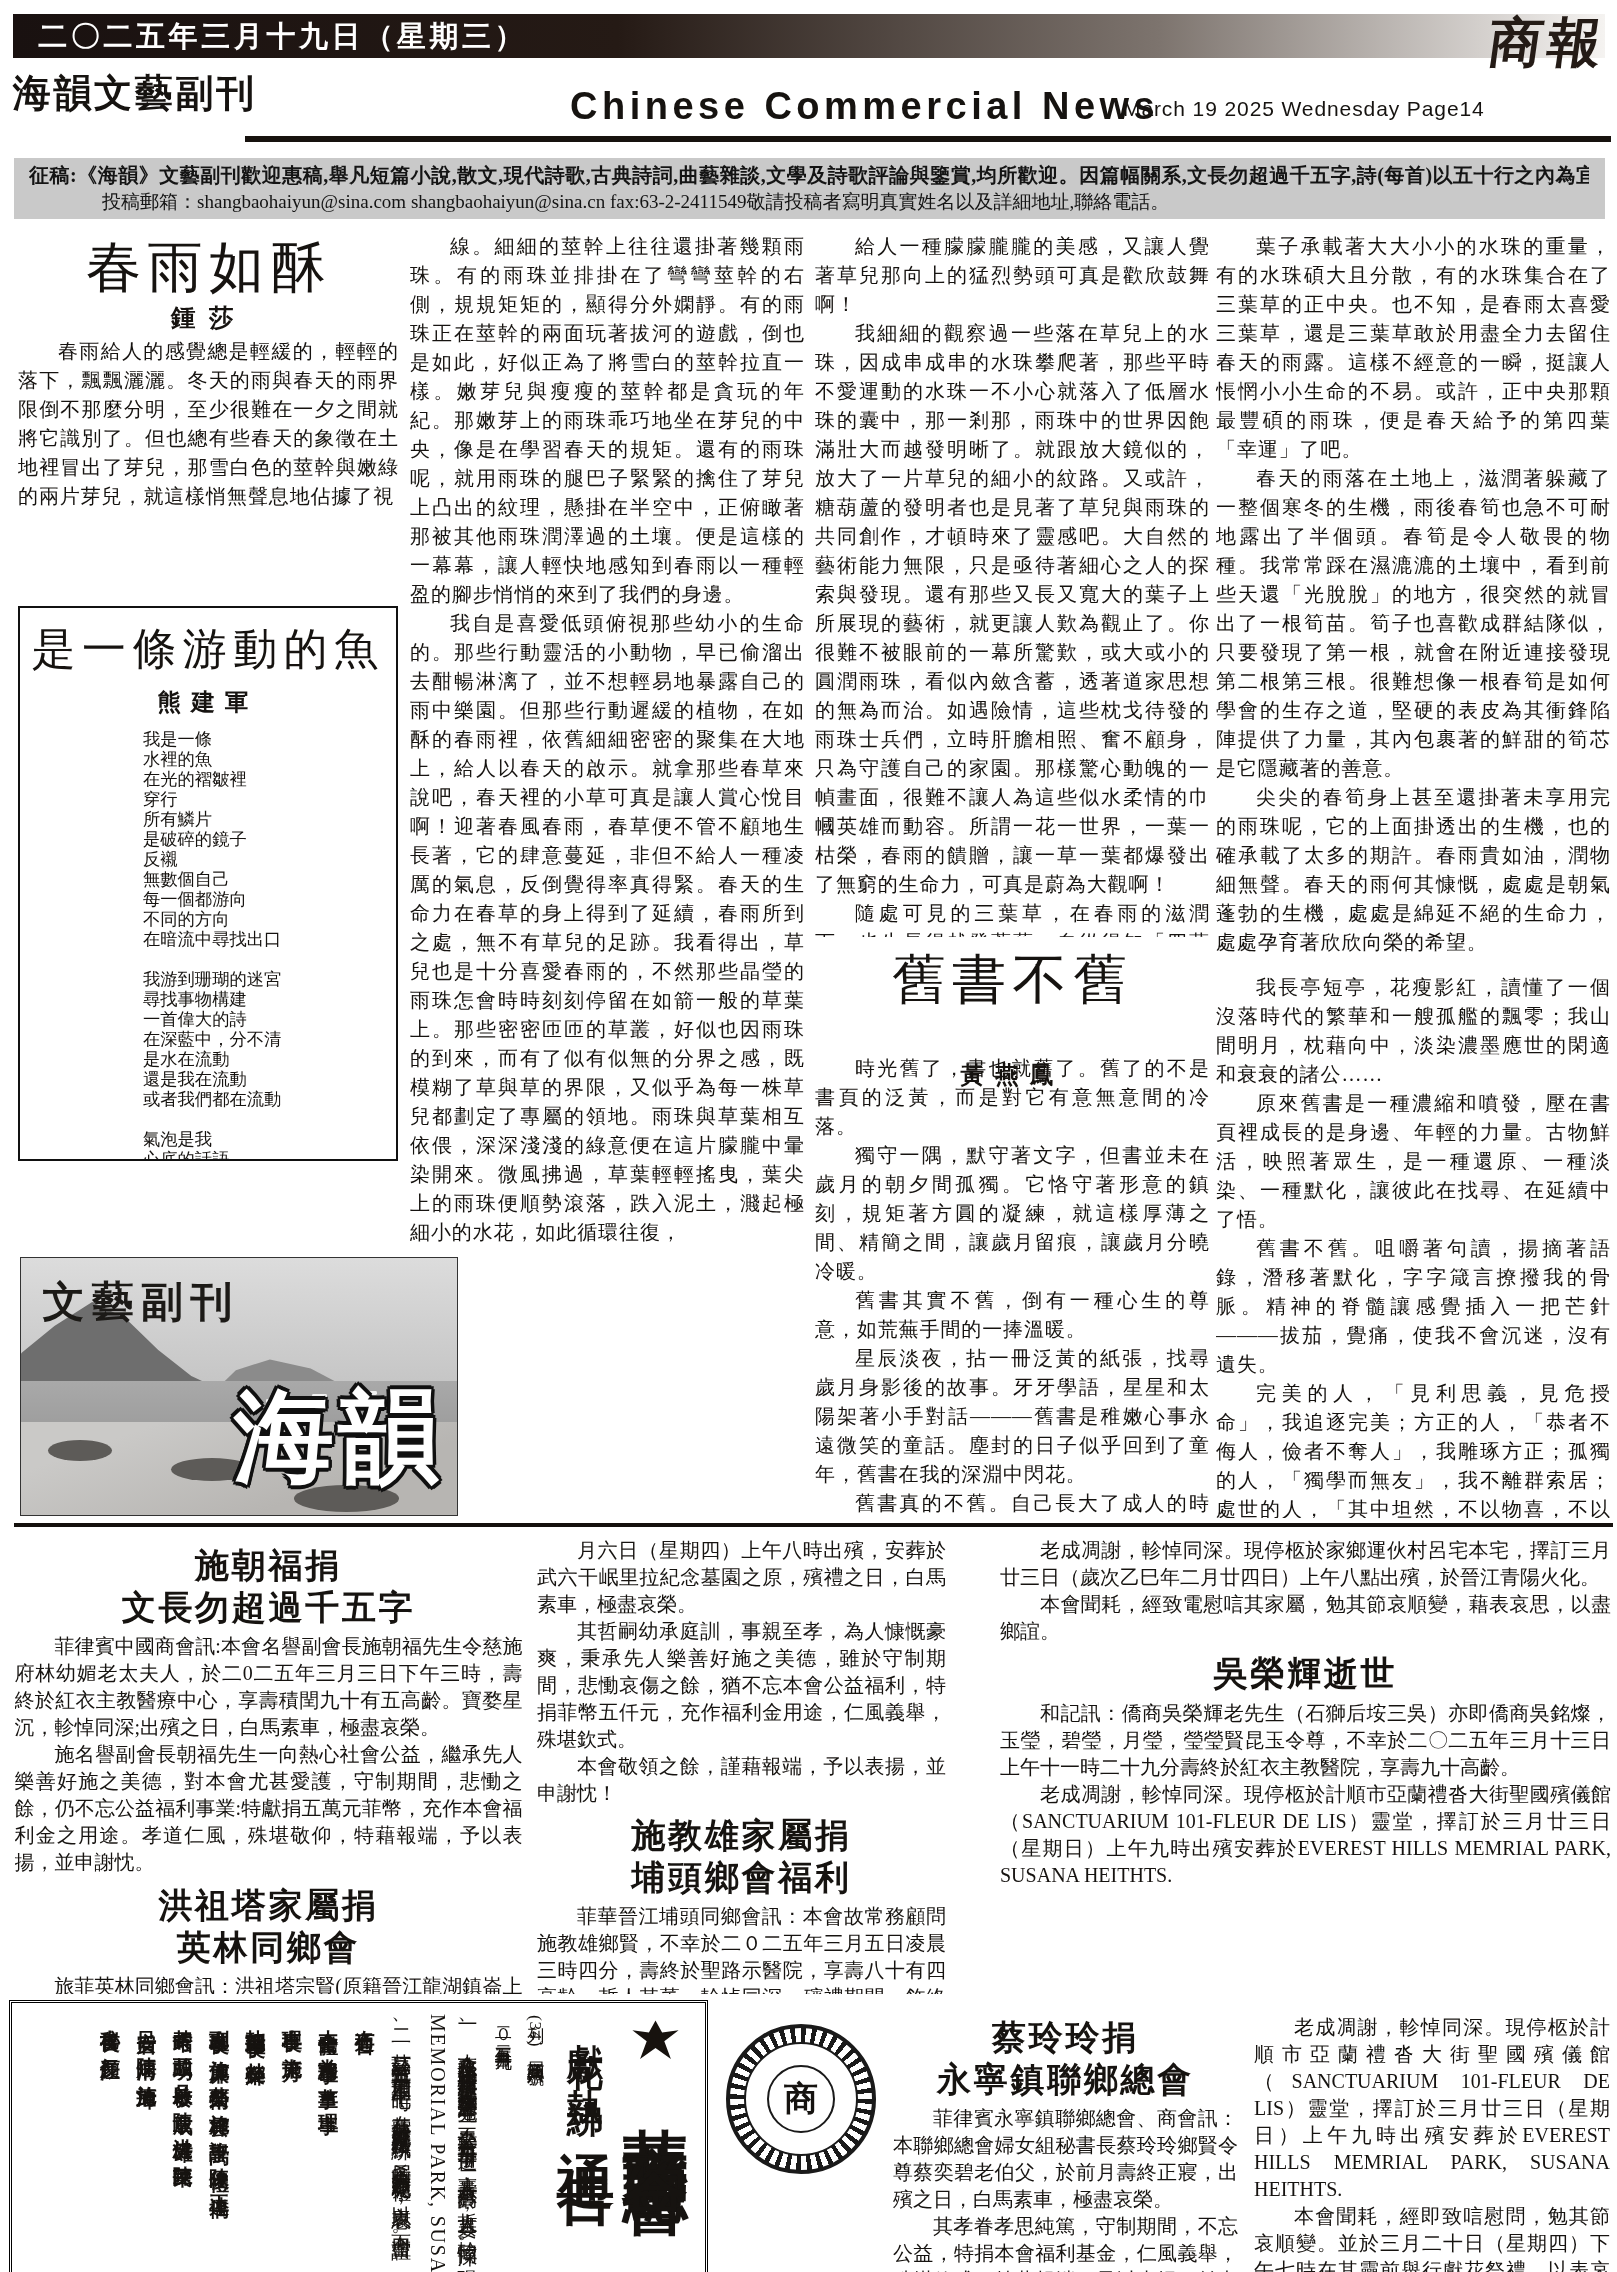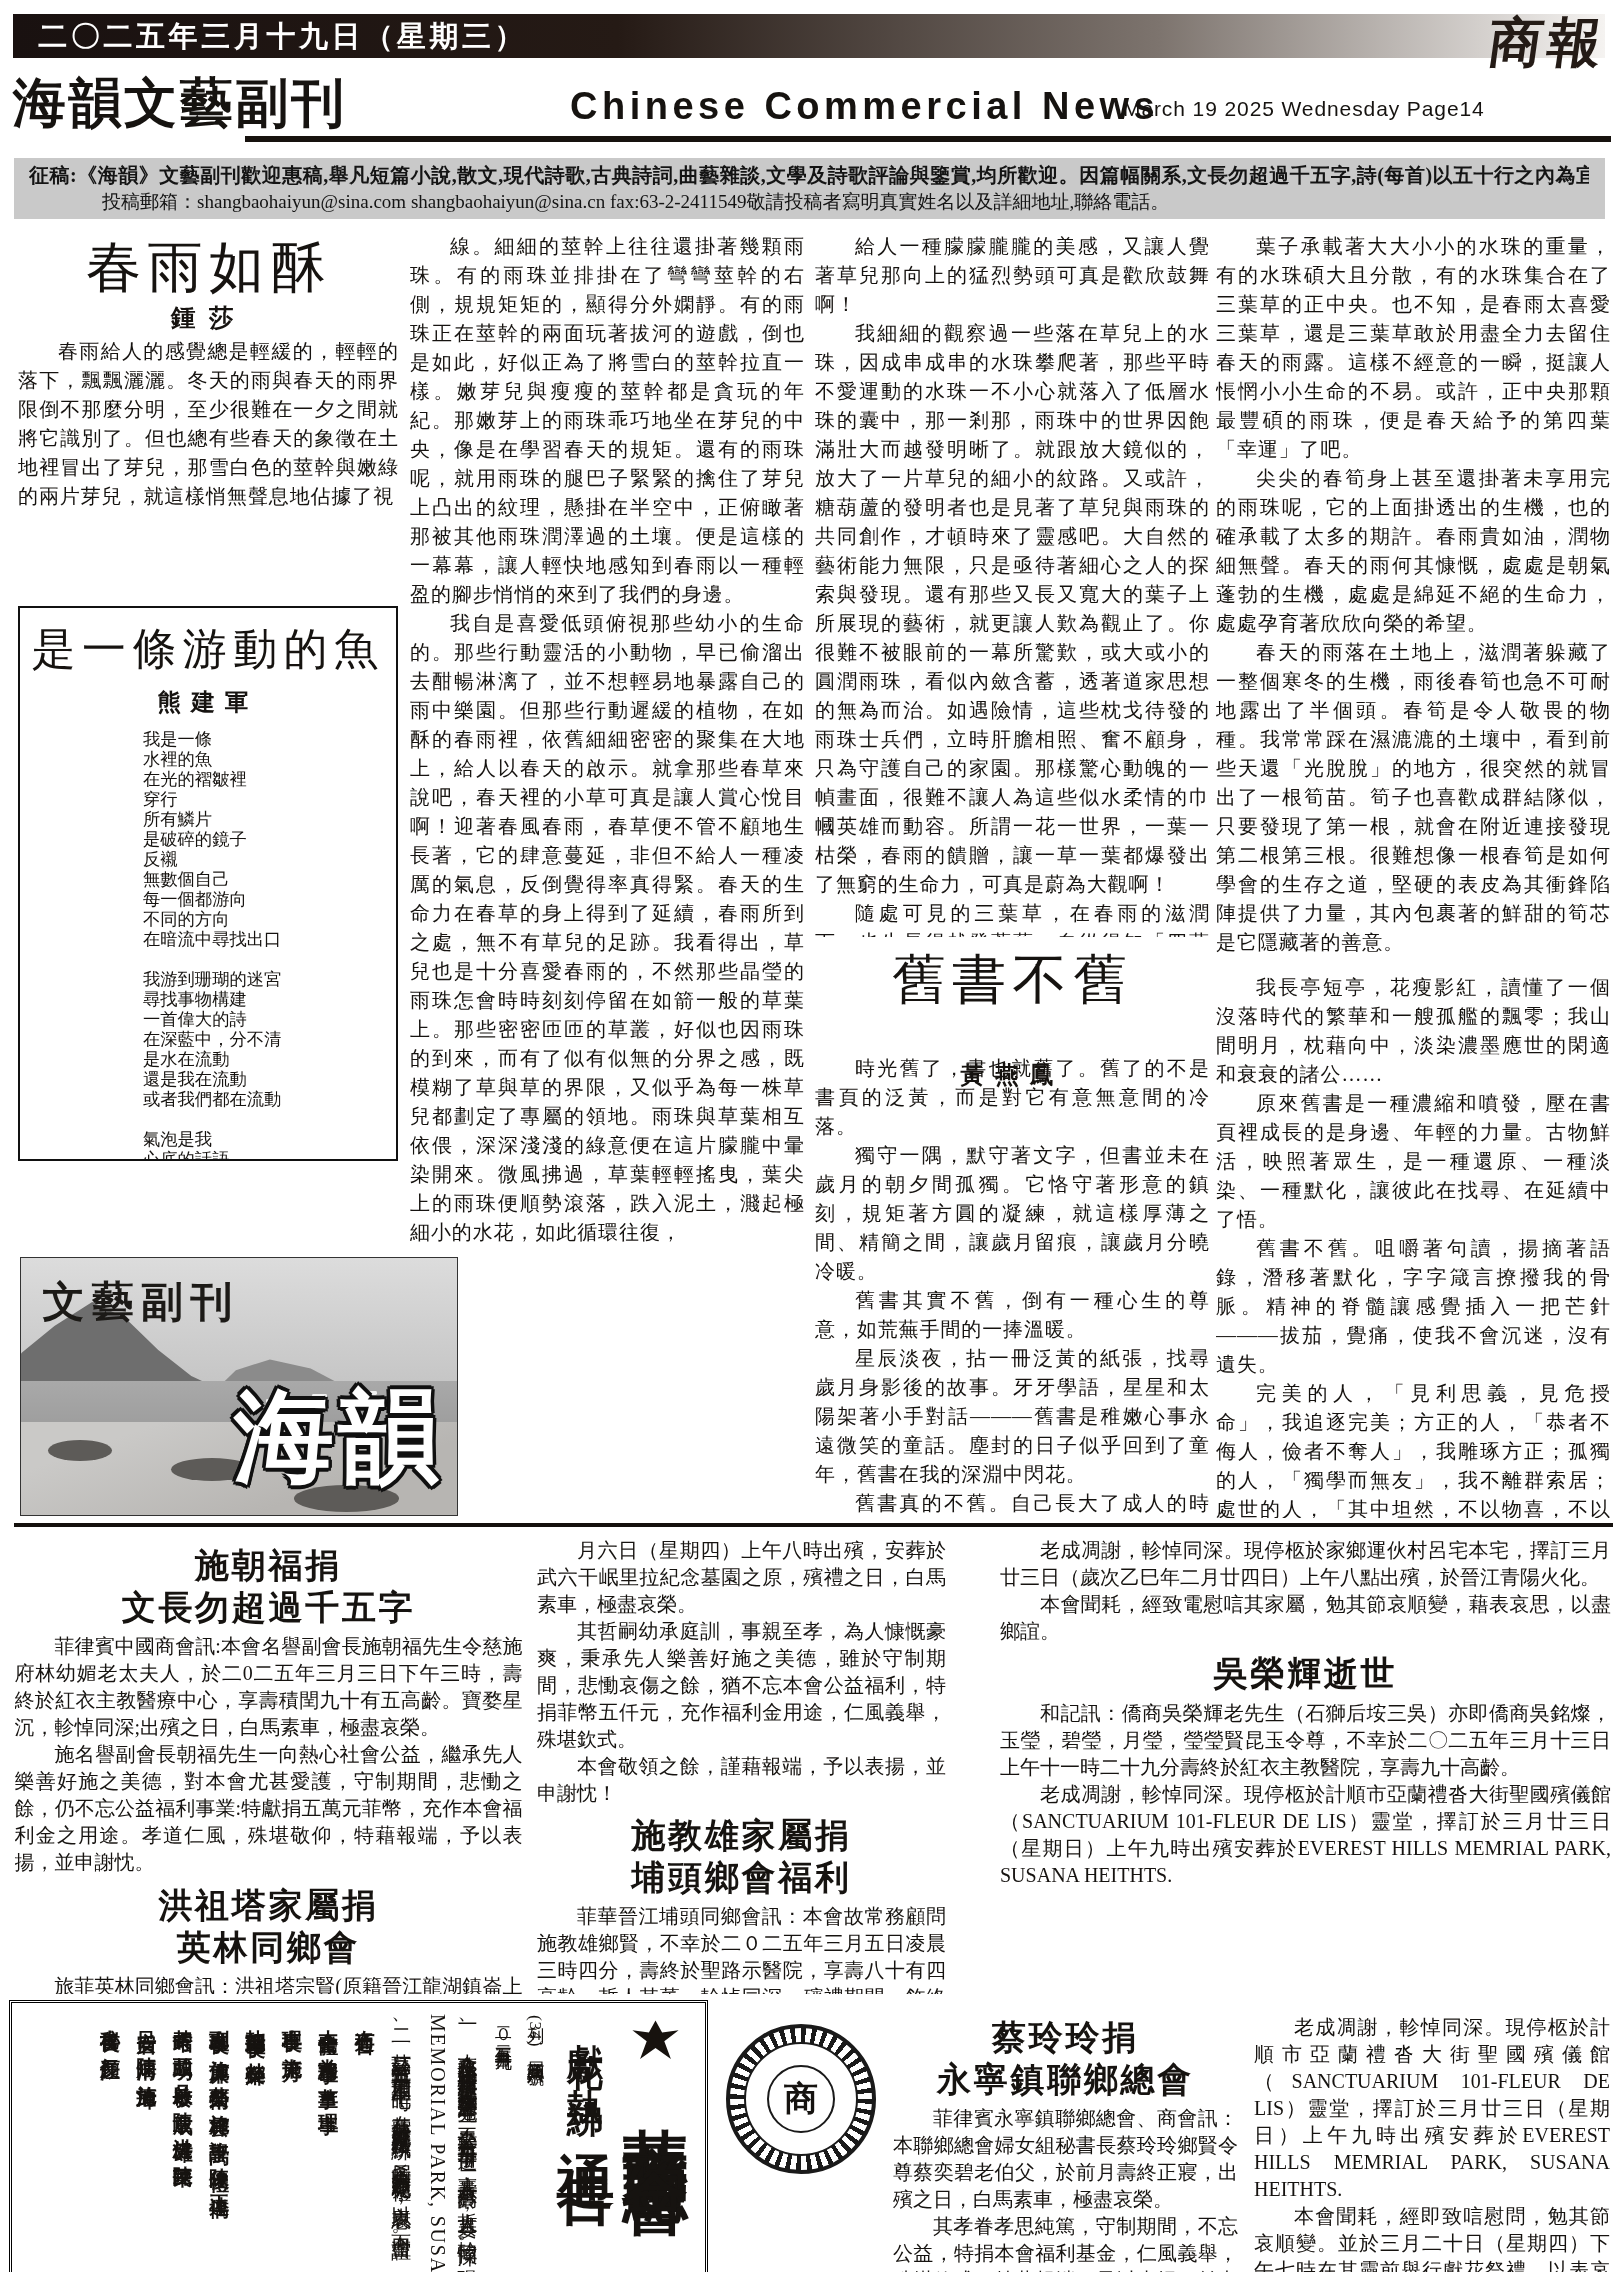--- a/index.html
+++ b/index.html
@@ -10,21 +10,21 @@
   .jtext{text-align:justify;text-justify:inter-ideograph;overflow:hidden;}
   .jtext p{margin:0;text-indent:2em;}
   .col-body{font-size:20px;line-height:29px;letter-spacing:0.9px;}
   .art-title{font-weight:400;text-align:center;letter-spacing:6.4px;}
   .author{ text-align:center;font-weight:700;}
   
   #header-bar{left:12.7px;top:13.6px;width:1592px;height:44px;
     background:linear-gradient(90deg,#191110 0%,#251a15 38%,#7d746e 72%,#f5f3f1 100%);}
   #header-date{color:#fff;font-weight:700;font-size:29px;line-height:44px;padding-left:25.5px;letter-spacing:3.6px;}
   #brand{right:11.8px;top:7.3px;font-size:54px;font-weight:900;letter-spacing:4.5px;color:#241b16;transform:skewX(-8deg);}
-  #section-title{left:12.7px;top:68px;font-size:53px;font-weight:900;letter-spacing:2.7px;}
+  #section-title{left:12.7px;top:68px;font-size:38px;font-weight:900;letter-spacing:2.7px;}
   #paper-en{left:570px;top:85px;font-size:38px;font-weight:700;letter-spacing:4.5px;}
   #date-en{left:1123px;top:97px;font-size:21px;letter-spacing:0.9px;}
   #header-rule{left:245px;top:136px;width:1366px;height:5.9px;background:#17120e;}
   #submission-box{left:13.6px;top:158px;width:1591px;height:61px;background:#c9c9c9;color:#141414;
      padding:2.7px 15.5px;box-sizing:border-box;}
   #submission-box .l1{font-size:20px;line-height:28px;font-weight:700;letter-spacing:0.5px;white-space:nowrap;overflow:hidden;}
   #submission-box .l2{font-size:19px;line-height:26px;text-indent:73px;white-space:nowrap;overflow:hidden;}
   
   #poem-box{left:18px;top:606px;width:380px;height:555px;border:2.7px solid #111;box-sizing:border-box;overflow:hidden;}
   #poem-box .t{font-size:44px;margin-top:11.8px;}
@@ -99,22 +99,22 @@
       <p>線。細細的莖幹上往往還掛著幾顆雨珠。有的雨珠並排掛在了彎彎莖幹的右側，規規矩矩的，顯得分外嫻靜。有的雨珠正在莖幹的兩面玩著拔河的遊戲，倒也是如此，好似正為了將雪白的莖幹拉直一樣。嫩芽兒與瘦瘦的莖幹都是貪玩的年紀。那嫩芽上的雨珠乖巧地坐在芽兒的中央，像是在學習春天的規矩。還有的雨珠呢，就用雨珠的腿巴子緊緊的擒住了芽兒上凸出的紋理，懸掛在半空中，正俯瞰著那被其他雨珠潤澤過的土壤。便是這樣的一幕幕，讓人輕快地感知到春雨以一種輕盈的腳步悄悄的來到了我們的身邊。</p>
       <p>我自是喜愛低頭俯視那些幼小的生命的。那些行動靈活的小動物，早已偷溜出去酣暢淋漓了，並不想輕易地暴露自己的雨中樂園。但那些行動遲緩的植物，在如酥的春雨裡，依舊細細密密的聚集在大地上，給人以春天的啟示。就拿那些春草來說吧，春天裡的小草可真是讓人賞心悅目啊！迎著春風春雨，春草便不管不顧地生長著，它的肆意蔓延，非但不給人一種凌厲的氣息，反倒覺得率真得緊。春天的生命力在春草的身上得到了延續，春雨所到之處，無不有草兒的足跡。我看得出，草兒也是十分喜愛春雨的，不然那些晶瑩的雨珠怎會時時刻刻停留在如箭一般的草葉上。那些密密匝匝的草叢，好似也因雨珠的到來，而有了似有似無的分界之感，既模糊了草與草的界限，又似乎為每一株草兒都劃定了專屬的領地。雨珠與草葉相互依偎，深深淺淺的綠意便在這片朦朧中暈染開來。微風拂過，草葉輕輕搖曳，葉尖上的雨珠便順勢滾落，跌入泥土，濺起極細小的水花，如此循環往復，</p>
     </div>
   <div class="abs jtext col-body" style="left:815px;top:232px;width:395px;height:705px;">
       <p>給人一種朦朦朧朧的美感，又讓人覺著草兒那向上的猛烈勢頭可真是歡欣鼓舞啊！</p>
       <p>我細細的觀察過一些落在草兒上的水珠，因成串成串的水珠攀爬著，那些平時不愛運動的水珠一不小心就落入了低層水珠的囊中，那一剎那，雨珠中的世界因飽滿壯大而越發明晰了。就跟放大鏡似的，放大了一片草兒的細小的紋路。又或許，糖葫蘆的發明者也是見著了草兒與雨珠的共同創作，才頓時來了靈感吧。大自然的藝術能力無限，只是亟待著細心之人的探索與發現。還有那些又長又寬大的葉子上所展現的藝術，就更讓人歎為觀止了。你很難不被眼前的一幕所驚歎，或大或小的圓潤雨珠，看似內斂含蓄，透著道家思想的無為而治。如遇險情，這些枕戈待發的雨珠士兵們，立時肝膽相照、奮不顧身，只為守護自己的家園。那樣驚心動魄的一幀畫面，很難不讓人為這些似水柔情的巾幗英雄而動容。所謂一花一世界，一葉一枯榮，春雨的饋贈，讓一草一葉都爆發出了無窮的生命力，可真是蔚為大觀啊！</p>
       <p>隨處可見的三葉草，在春雨的滋潤下，也生長得越發蔥蘢。自從得知「四葉草」被賦予「幸運」的底色，我便常常在三葉草叢中不由探尋著。許是這般凝視的時間日久，也漸成了習慣。一場春雨過後，近距離欣賞著一株株挺立在雨珠中的三葉草，覺得頗讓人心動。小小的三片</p>
     </div>
   <div class="abs jtext col-body" style="left:1216px;top:232px;width:395px;height:727px;">
       <p>葉子承載著大大小小的水珠的重量，有的水珠碩大且分散，有的水珠集合在了三葉草的正中央。也不知，是春雨太喜愛三葉草，還是三葉草敢於用盡全力去留住春天的雨露。這樣不經意的一瞬，挺讓人悵惘小小生命的不易。或許，正中央那顆最豐碩的雨珠，便是春天給予的第四葉「幸運」了吧。</p>
+      <p>春天的雨落在土地上，滋潤著躲藏了一整個寒冬的生機，雨後春筍也急不可耐地露出了半個頭。春筍是令人敬畏的物種。我常常踩在濕漉漉的土壤中，看到前些天還「光脫脫」的地方，很突然的就冒出了一根筍苗。筍子也喜歡成群結隊似，只要發現了第一根，就會在附近連接發現第二根第三根。很難想像一根春筍是如何學會的生存之道，堅硬的表皮為其衝鋒陷陣提供了力量，其內包裹著的鮮甜的筍芯是它隱藏著的善意。</p>
       <p>尖尖的春筍身上甚至還掛著未享用完的雨珠呢，它的上面掛透出的生機，也的確承載了太多的期許。春雨貴如油，潤物細無聲。春天的雨何其慷慨，處處是朝氣蓬勃的生機，處處是綿延不絕的生命力，處處孕育著欣欣向榮的希望。</p>
-      <p>春天的雨落在土地上，滋潤著躲藏了一整個寒冬的生機，雨後春筍也急不可耐地露出了半個頭。春筍是令人敬畏的物種。我常常踩在濕漉漉的土壤中，看到前些天還「光脫脫」的地方，很突然的就冒出了一根筍苗。筍子也喜歡成群結隊似，只要發現了第一根，就會在附近連接發現第二根第三根。很難想像一根春筍是如何學會的生存之道，堅硬的表皮為其衝鋒陷陣提供了力量，其內包裹著的鮮甜的筍芯是它隱藏著的善意。</p>
     </div>
 
   <div id="poem-box" class="abs">
     <div class="art-title t">是一條游動的魚</div>
     <div class="author a" style="letter-spacing:10px;">熊建軍</div>
     <div id="poem-lines">
         <p>我是一條</p>
         <p>水裡的魚</p>
         <p>在光的褶皺裡</p>
         <p>穿行</p>

